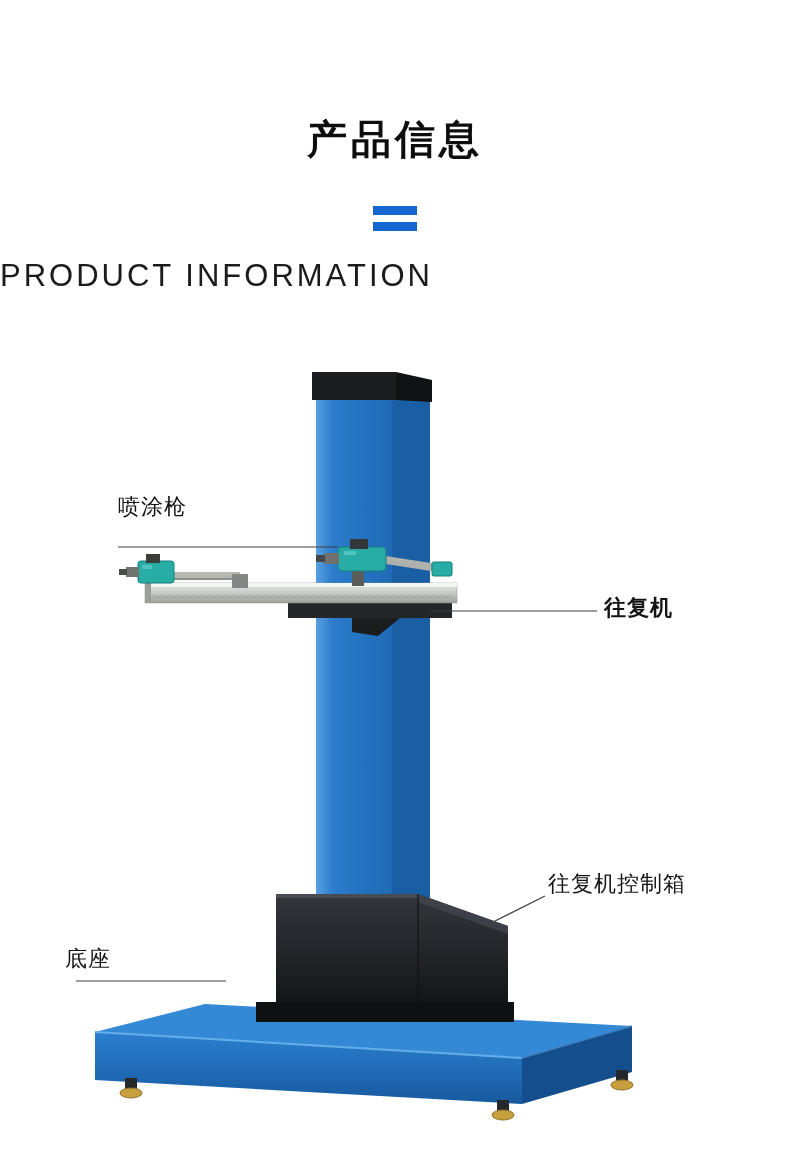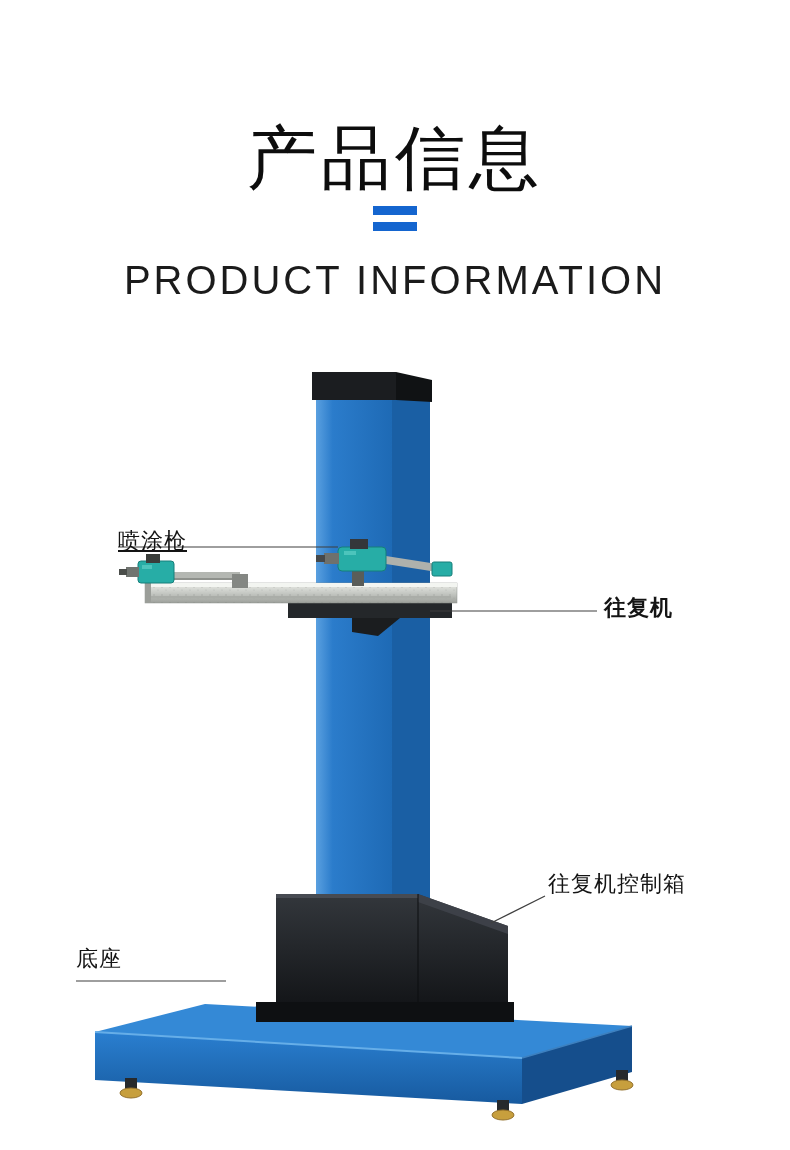--- a/index.html
+++ b/index.html
@@ -2,44 +2,44 @@
 <html><head>
 <meta charset="utf-8">
 <style>
   * { margin:0; padding:0; box-sizing:border-box; }
   html,body { background:#ffffff; }
   body { font-family:"Liberation Sans","DejaVu Sans",sans-serif; }
   .page { position:relative; width:790px; height:1150px; background:#ffffff; overflow:hidden; margin:0 auto; }
 
   .title-cn {
     position:absolute; top:112px; left:0; width:100%;
-    text-align:center; font-size:70px; font-weight:400;
+    text-align:center; font-size:40px; font-weight:700;
     color:#0d0d0d; letter-spacing:4px;
   }
   .divider {
     position:absolute; top:206px; left:50%; transform:translateX(-50%);
     display:flex; flex-direction:column; gap:7px;
   }
   .divider .bar { width:44px; height:9px; background:#1465cf; }
   .title-en {
     position:absolute; top:258px; left:0; width:100%;
-    text-align:center; font-size:40px; font-weight:400;
+    font-size:31px; font-weight:400;
     color:#1b1b1b; letter-spacing:3px;
   }
 
   .svg-layer { position:absolute; left:0; top:0; width:790px; height:1150px; }
 
   .callout-label {
     position:absolute; font-size:22px; color:#141414;
     letter-spacing:1px; white-space:nowrap; line-height:1.1;
   }
-  #lbl-spray { left:118px; top:529px;text-decoration:underline; }
+  #lbl-spray { left:118px; top:495px; }
   #lbl-recip { left:604px; top:596px;font-weight:bold; }
   #lbl-ctrl  { left:548px; top:872px; }
-  #lbl-base  { left:76px;  top:947px; }
+  #lbl-base  { left:65px;  top:947px; }
 </style>
 </head>
 <body>
 
 <div class="page">
 
   <header>
     <h1 class="title-cn">产品信息</h1>
     <div class="divider">
       <span class="bar"></span>

